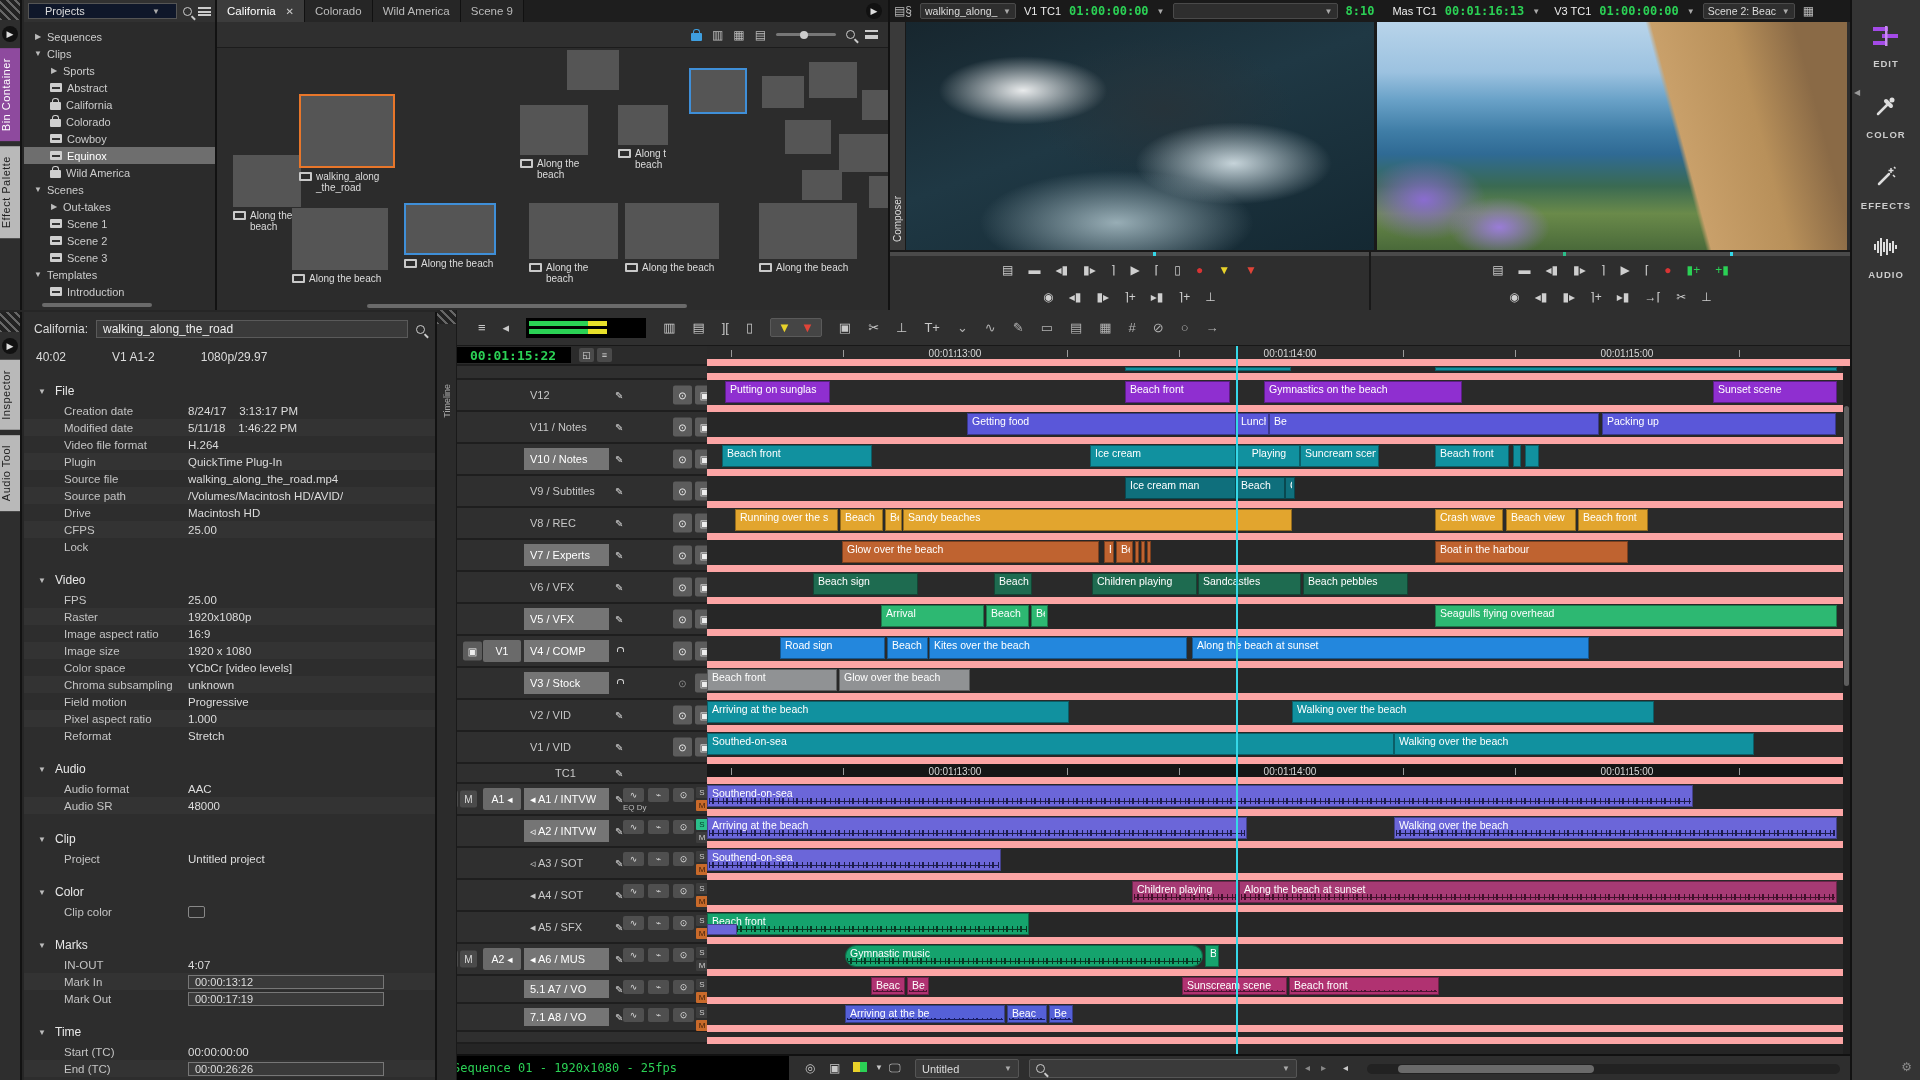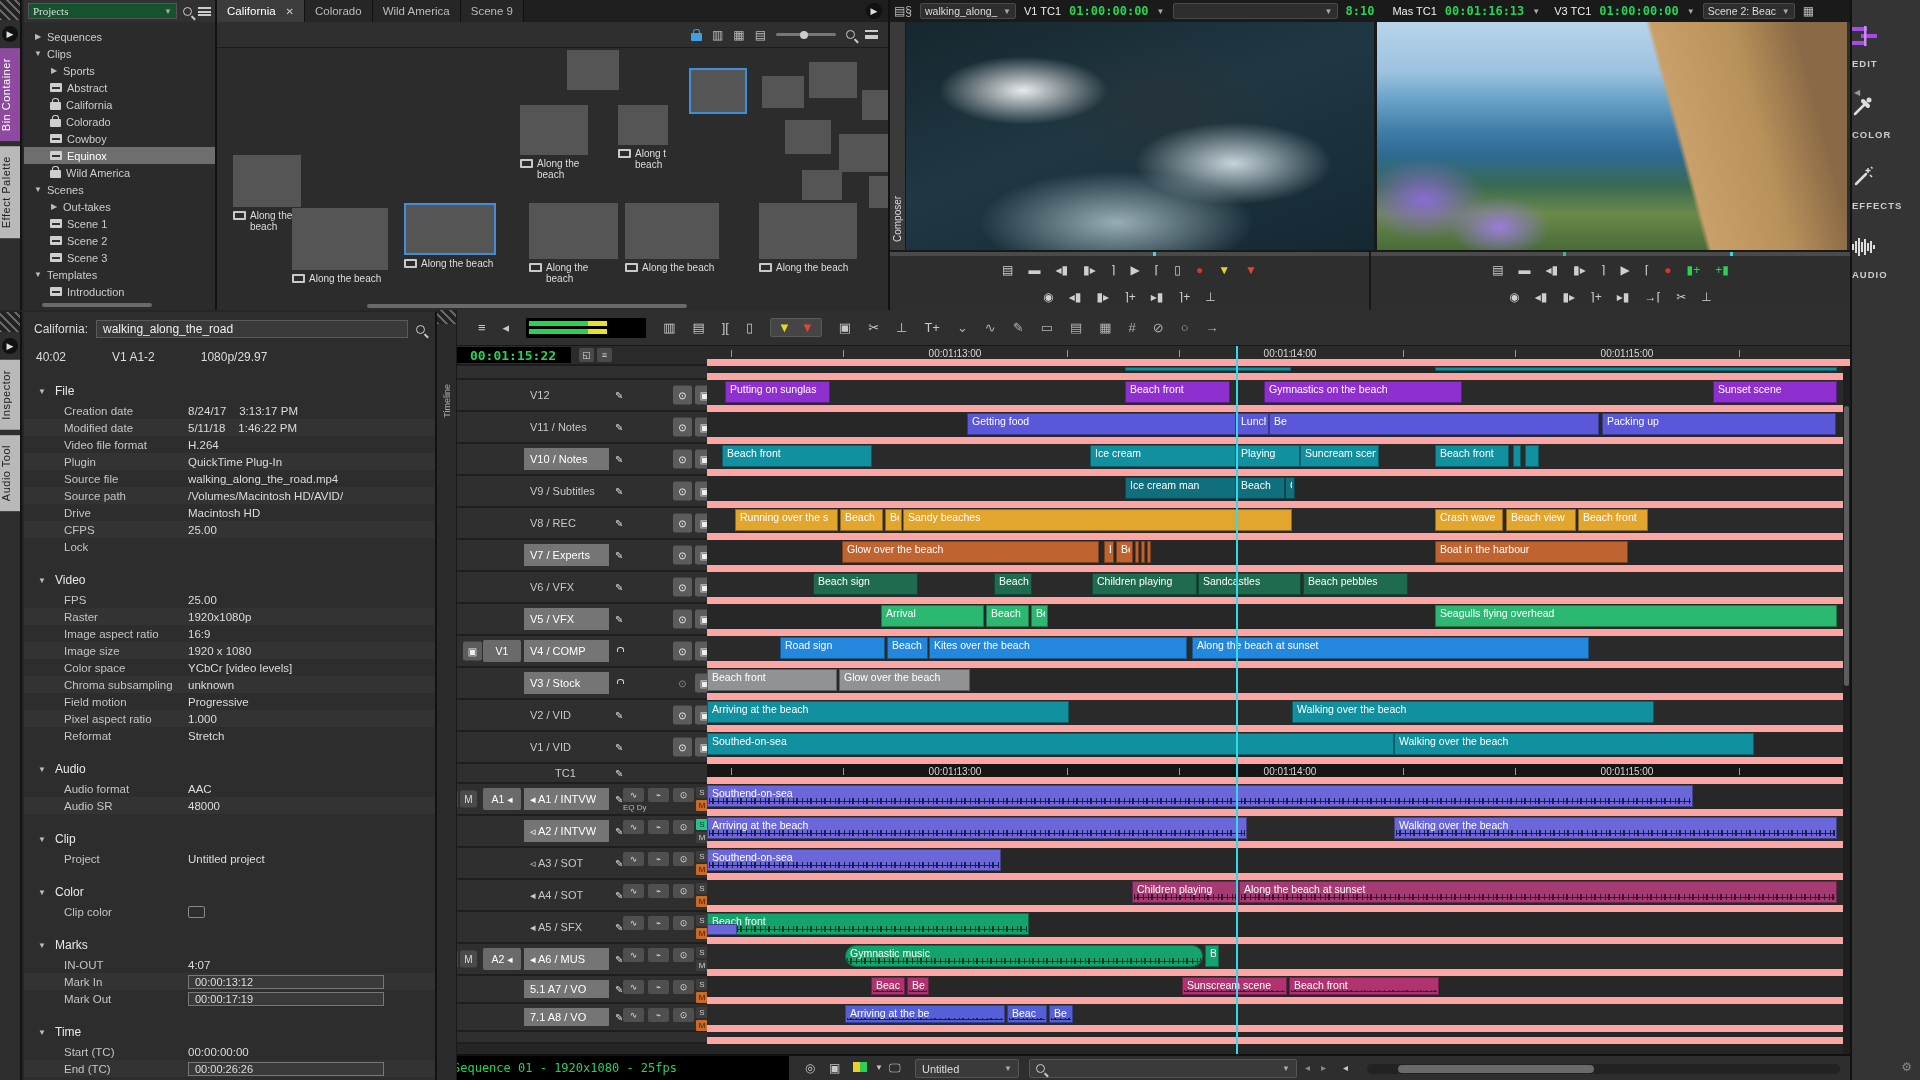--- a/index.html
+++ b/index.html
@@ -11,21 +11,21 @@
   
   .railL{position:absolute;width:22px;background:#2e2e2e;border-right:2px solid #121212;}
   .hatch{height:20px;background:repeating-linear-gradient(45deg,#666 0 2px,#222 2px 6px);}
   .railbtn{width:16px;height:16px;border-radius:50%;background:#111;color:#ddd;font-size:9px;line-height:16px;text-align:center;margin:6px auto;}
   .vtab{writing-mode:vertical-rl;transform:rotate(180deg);text-align:center;font-size:11px;letter-spacing:.5px;padding:10px 0;width:20px;margin:0 auto 5px;}
   .vtab.purple{background:#8e4a9e;color:#fff;}
   .vtab.light{background:#b9b9b9;color:#222;}
   
   .projects{position:absolute;left:24px;top:0;width:193px;height:310px;background:#2b2b2b;border-right:2px solid #121212;}
   .proj-head{display:flex;align-items:center;height:22px;background:#313131;padding:0 4px;gap:6px;}
-  .selbox{flex:1;height:16px;background:#14532d;border:1px solid #555;font-size:11px;color:#ddd;display:flex;align-items:center;justify-content:space-between;padding:0 4px;font-family:Liberation Serif, serif;}
+  .selbox{flex:1;height:16px;background:#0f172a;border:1px solid #555;font-size:11px;color:#ddd;display:flex;align-items:center;justify-content:space-between;padding:0 16px;}
   .mag{width:9px;height:9px;border:1.5px solid #ccc;border-radius:50%;position:relative;display:inline-block;flex:none;}
   .mag::after{content:"";position:absolute;width:5px;height:1.5px;background:#ccc;transform:rotate(45deg);left:7px;top:9px;}
   .burger{width:13px;height:9px;border-top:2px solid #ccc;border-bottom:2px solid #ccc;position:relative;flex:none;}
   .burger::after{content:"";position:absolute;left:0;right:0;top:2.5px;height:2px;background:#ccc;}
   .tree{padding-top:6px;font-size:11px;}
   .trow{display:flex;align-items:center;height:17px;gap:5px;color:#ccc;white-space:nowrap;}
   .trow.sel{background:#6e6e6e;color:#fff;}
   .tw{width:8px;font-size:8px;color:#bbb;text-align:center;flex:none;}
   .ibin{width:12px;height:9px;background:#cfcfcf;border-radius:1px;position:relative;flex:none;}
   .ibin::after{content:"";position:absolute;left:2px;right:2px;top:3.5px;height:2px;background:#333;}
@@ -76,21 +76,21 @@
   .vid.waves{width:471px;background:radial-gradient(ellipse 30% 25% at 25% 30%,rgba(255,255,255,.9),transparent 60%),radial-gradient(ellipse 35% 30% at 70% 62%,rgba(228,240,245,.85),transparent 60%),radial-gradient(ellipse 45% 35% at 45% 88%,rgba(205,226,233,.7),transparent 65%),radial-gradient(ellipse 40% 45% at 55% 38%,#26333a,transparent 70%),linear-gradient(160deg,#17262e,#1f3844 45%,#142832);}
   .vid.bridge{width:470px;border-right:none;background:radial-gradient(ellipse 22% 30% at 10% 78%,#8a6cd0,transparent 60%),radial-gradient(ellipse 18% 22% at 26% 90%,#9a7cd8,transparent 60%),linear-gradient(75deg,transparent 62%,#c9a06a 63%,#b8905a 78%,#8a6a46 90%),linear-gradient(180deg,#b8d4ea,#9cc2e0 22%,#6aa2c8 34%,#3f7da6 48%,#2f6a94 58%,#3a6a52 72%,#6a8a4a 84%,#4a6a3a);}
   .transport{height:60px;display:flex;background:#2e2e2e;border-top:2px solid #191919;}
   .thalf{flex:1;display:flex;flex-direction:column;border-right:2px solid #191919;}
   .posbar{height:4px;background:#4a4a4a;position:relative;}
   .posmk{position:absolute;top:0;width:3px;height:4px;}
   .trow2{flex:1;display:flex;align-items:center;justify-content:center;gap:15px;}
   .tbtn{font-size:12px;color:#cfcfcf;line-height:1;}
   
   .railR{position:absolute;left:1850px;top:0;width:70px;height:1080px;background:#343434;border-left:2px solid #121212;}
-  .ritem{display:flex;flex-direction:column;align-items:flex-start;gap:8px;margin-top:26px;}
+  .ritem{display:flex;flex-direction:column;align-items:center;gap:8px;margin-top:26px;}
   .ritem .rlbl{font-size:9.5px;letter-spacing:1px;color:#ccc;font-weight:bold;}
   .collapse{position:absolute;left:2px;top:88px;font-size:8px;color:#999;}
   .gear{position:absolute;bottom:6px;right:8px;font-size:12px;color:#8a8a8a;}
   
   .inspector{position:absolute;left:24px;top:312px;width:413px;height:768px;background:#2d2d2d;border-right:2px solid #121212;overflow:hidden;}
   .insp-head{display:flex;align-items:center;gap:8px;padding:8px 10px 4px;}
   .insp-head .bn{font-size:12px;color:#ddd;}
   .insp-input{flex:1;height:18px;background:#3a3a3a;border:1px solid #5a5a5a;color:#eee;font-size:12px;display:flex;align-items:center;padding:0 6px;}
   .insp-sub{display:flex;gap:46px;padding:8px 12px 2px;font-size:12px;color:#ddd;}
   .sect{margin-top:14px;}
@@ -292,20 +292,27 @@
         <div class="thumb" style="left: 652px; top: 128px; width: 44px;">
           <div class="img art-mini" style="height: 32px;"></div>
         </div>
         <div class="thumb" style="left: 16px; top: 107px; width: 68px;">
           <div class="img art-sunset" style="height: 52px;"></div>
           <div class="lbl">
             <span class="filmic"></span>
             <span>Along the beach</span>
           </div>
         </div>
+        <div class="thumb selO" style="left: 82px; top: 46px; width: 96px;">
+          <div class="img art-road" style="height: 74px;"></div>
+          <div class="lbl">
+            <span class="filmic"></span>
+            <span>walking_along _the_road</span>
+          </div>
+        </div>
         <div class="thumb" style="left: 75px; top: 160px; width: 96px;">
           <div class="img art-jacket" style="height: 62px;"></div>
           <div class="lbl">
             <span class="filmic"></span>
             <span>Along the beach</span>
           </div>
         </div>
         <div class="thumb selB" style="left: 187px; top: 155px; width: 92px;">
           <div class="img art-coast" style="height: 52px;"></div>
           <div class="lbl">
@@ -783,21 +790,21 @@
             <span class="sqbtn" style="left: 236px;">⊙</span>
             <span class="sqbtn" style="left: 258px;">▣</span>
           </div>
           <div class="tlane" style="background: rgb(42, 42, 42);">
             <div class="clip" style="left: 15px; width: 150px; background: rgb(17, 145, 159);">
               <span class="ct">Beach front</span>
             </div>
             <div class="clip" style="left: 383px; width: 146px; background: rgb(17, 145, 159);">
               <span class="ct">Ice cream</span>
             </div>
-            <div class="clip" style="left: 529px; width: 64px; background: rgb(17, 145, 159);">
+            <div class="clip" style="left: 529px; width: 64px; background: rgb(17, 145, 159); text-align: center;">
               <span class="ct">Playing</span>
             </div>
             <div class="clip" style="left: 593px; width: 79px; background: rgb(17, 145, 159);">
               <span class="ct">Suncream scene</span>
             </div>
             <div class="clip" style="left: 728px; width: 74px; background: rgb(17, 145, 159);">
               <span class="ct">Beach front</span>
             </div>
             <div class="clip" style="left: 806px; width: 8px; background: rgb(17, 145, 159);"></div>
             <div class="clip" style="left: 818px; width: 14px; background: rgb(17, 145, 159);"></div>

